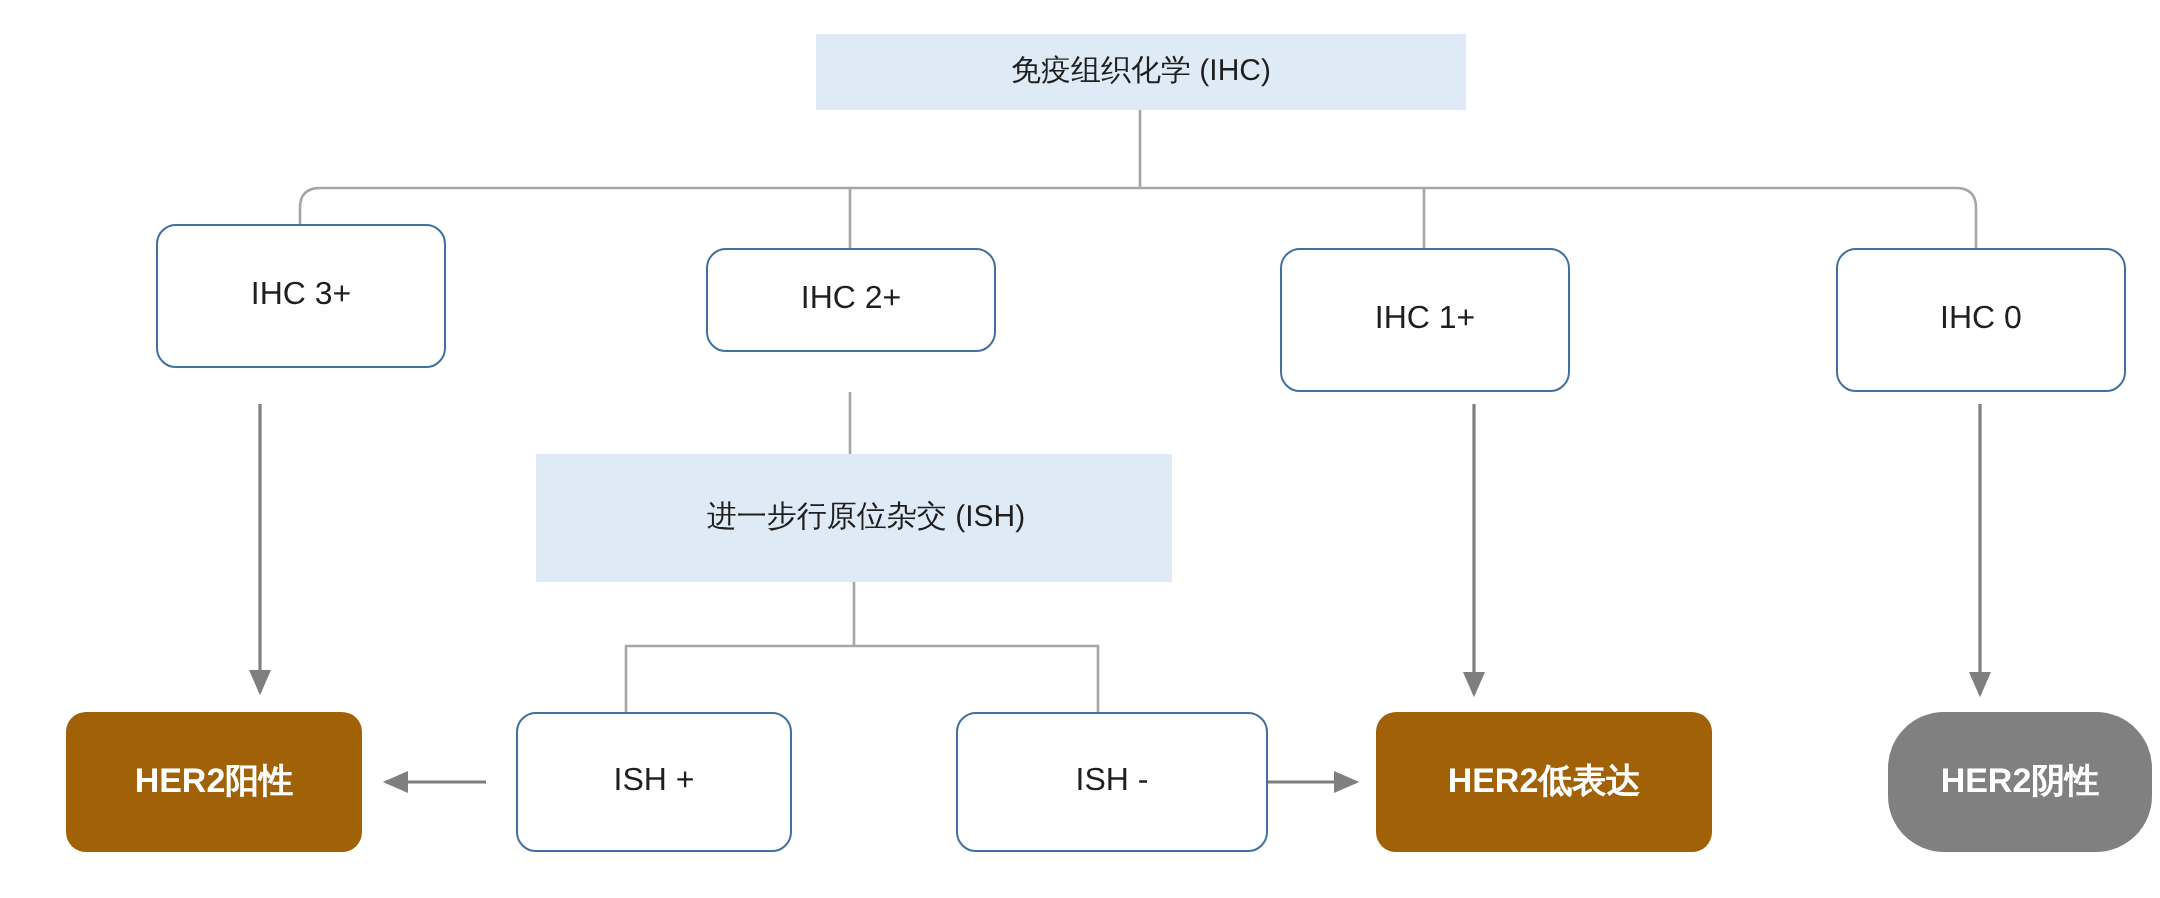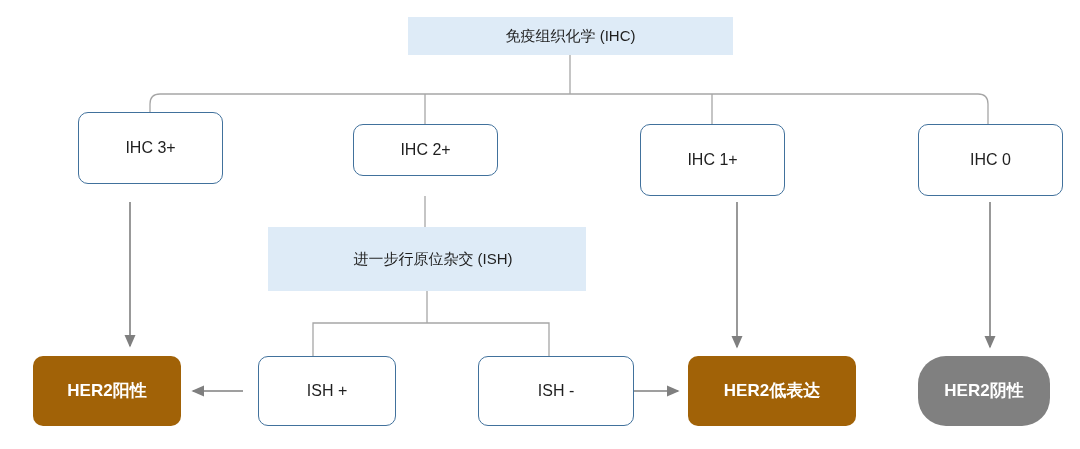--- a/index.html
+++ b/index.html
@@ -50,21 +50,21 @@
   #root-node   { left: 408px; top: 17px;  width: 325px; height: 38px; }
   #ihc3-node   { left: 78px;  top: 112px; width: 145px; height: 72px; }
   #ihc2-node   { left: 353px; top: 124px; width: 145px; height: 52px; }
   #ihc1-node   { left: 640px; top: 124px; width: 145px; height: 72px; }
   #ihc0-node   { left: 918px; top: 124px; width: 145px; height: 72px; }
   #ish-node    { left: 268px; top: 227px; width: 318px; height: 64px; padding-left: 12px; }
   #her2pos-node{ left: 33px;  top: 356px; width: 148px; height: 70px; }
   #ishp-node   { left: 258px; top: 356px; width: 138px; height: 70px; }
   #ishm-node   { left: 478px; top: 356px; width: 156px; height: 70px; }
   #her2low-node{ left: 688px; top: 356px; width: 168px; height: 70px; }
-  #her2neg-node{ left: 918px; top: 356px; width: 132px; height: 70px; border-radius: 28px; }
+  #her2neg-node{ left: 944px; top: 356px; width: 132px; height: 70px; border-radius: 28px; }
 </style>
 </head>
 <body>
 
 <div class="canvas">
 
   <svg class="connectors" viewBox="0 0 1080 449" xmlns="http://www.w3.org/2000/svg">
     <defs>
       <marker id="arrowhead" markerWidth="10" markerHeight="9" refX="7" refY="3.5" orient="auto">
         <polygon points="0 0, 8 3.5, 0 7" fill="#7f7f7f"></polygon>

